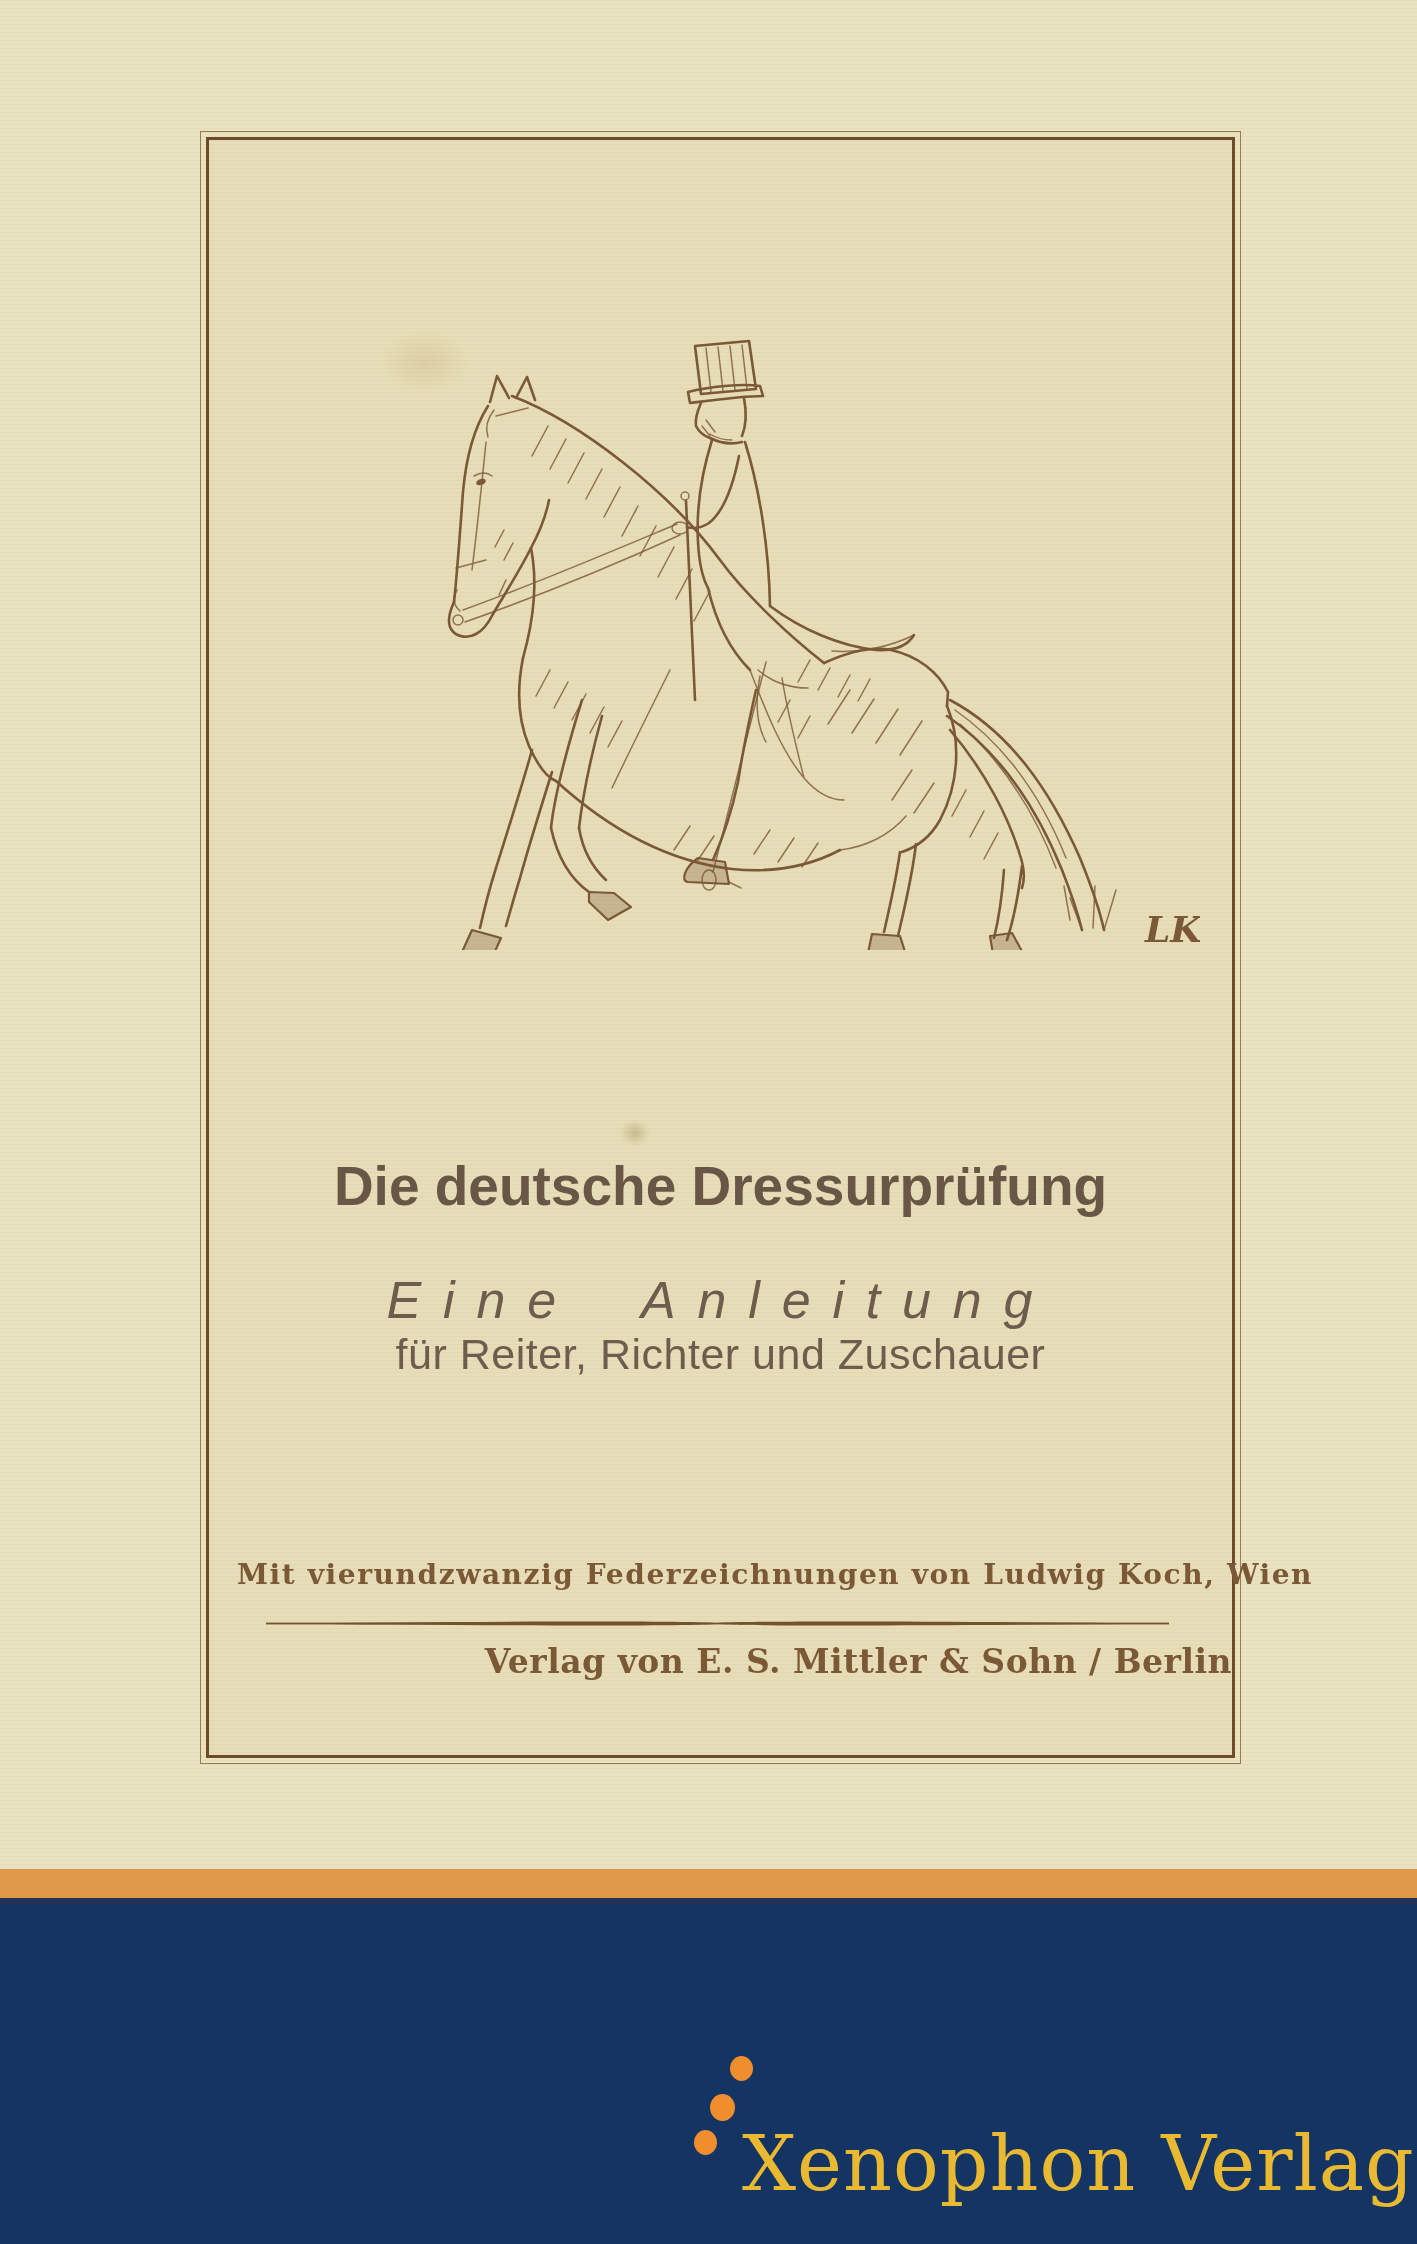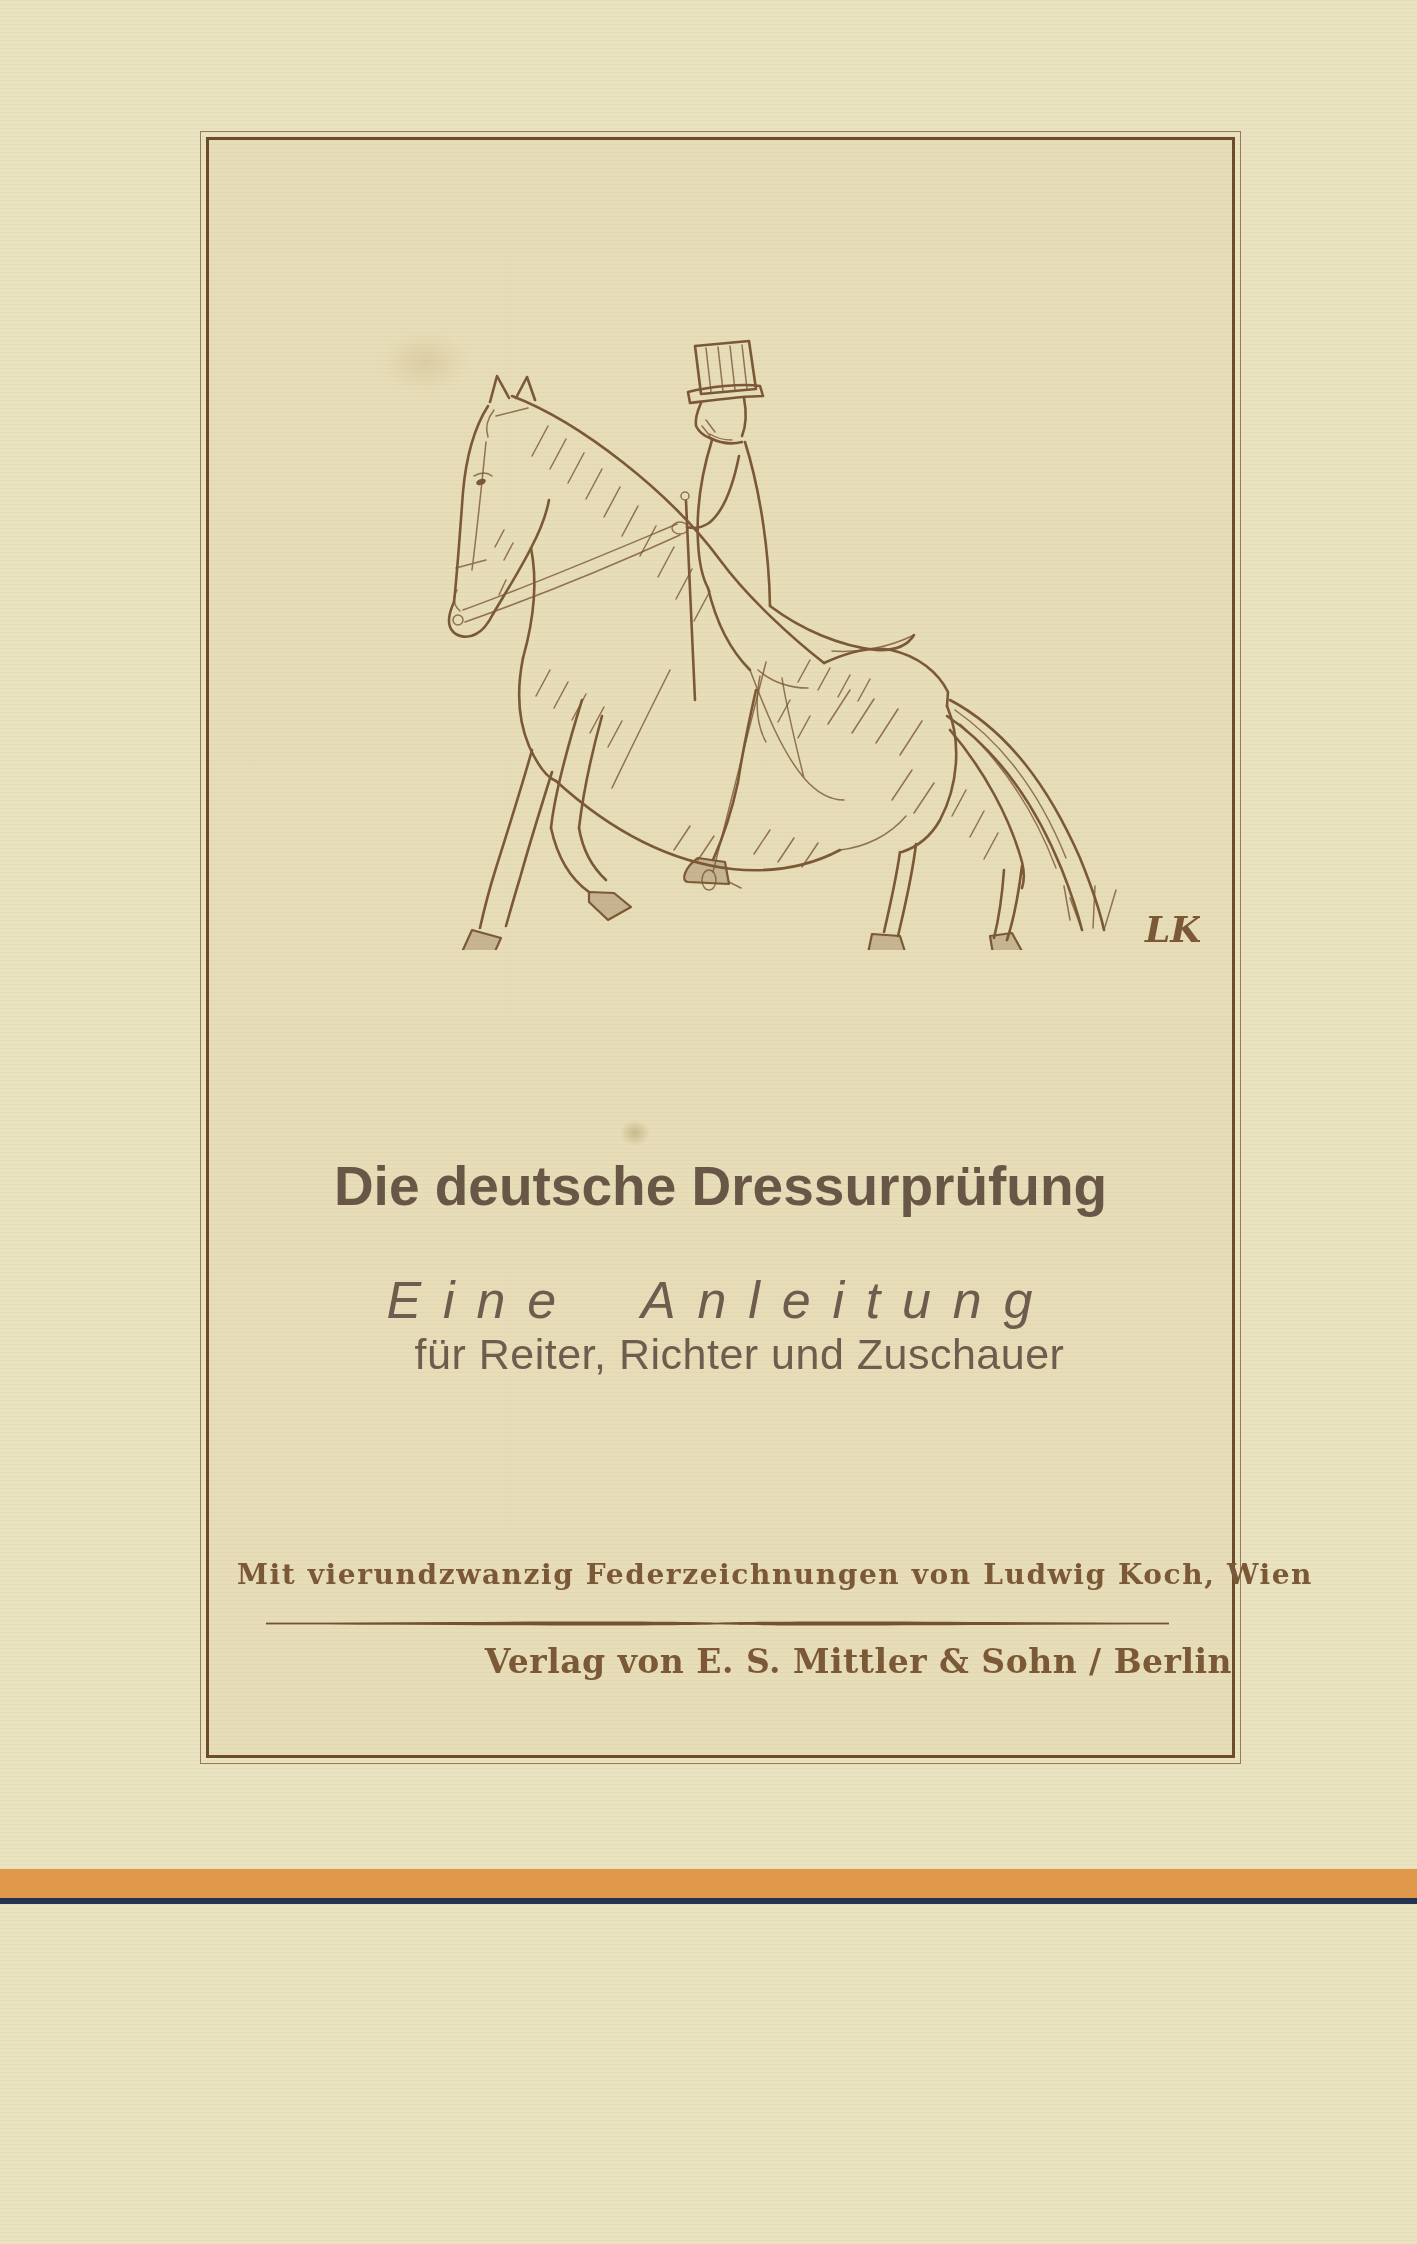--- a/index.html
+++ b/index.html
@@ -24,21 +24,21 @@
   .illustration{position:absolute;left:41px;top:90px;width:950px;height:720px;}
   .ink{stroke:#7b5836;fill:none;stroke-width:2.6;stroke-linecap:round;stroke-linejoin:round;}
   .ink-thin{stroke:#7b5836;fill:none;stroke-width:1.5;stroke-linecap:round;opacity:.8;}
   .ink-fill{fill:rgba(123,88,54,.30);stroke:#7b5836;stroke-width:2.2;stroke-linejoin:round;}
   .groundline{stroke:#74512f;stroke-width:4.5;}
   .signature{font-family:"DejaVu Serif", serif;font-style:italic;font-weight:bold;font-size:36px;fill:#7b5836;}
   .textline{position:absolute;left:0;width:100%;text-align:center;white-space:nowrap;color:#6e5c4e;}
   .author-line{top:912px;font-size:57px;letter-spacing:1px;}
   .title-line{top:1014px;font-size:55px;color:#685747;letter-spacing:0px;font-weight:bold;}
   .subtitle-line{top:1130px;font-size:52px;letter-spacing:.42em;word-spacing:.55em;color:#6e5c4e;font-style:italic;}
-  .subtitle2-line{top:1190px;font-size:43px;letter-spacing:.5px;margin-left:19px;}
+  .subtitle2-line{top:1190px;font-size:43px;letter-spacing:.5px;}
   .credit-line{top:1418px;font-family:"DejaVu Serif", serif;font-weight:bold;font-size:28px;letter-spacing:1.6px;color:#7b5836;margin-left:28px;}
   .rule{position:absolute;left:57px;top:1481px;width:903px;height:5px;}
   .publisher-line{top:1502px;font-family:"DejaVu Serif", serif;font-weight:bold;font-size:33px;letter-spacing:.5px;color:#7b5836;text-align:right;}
   .accent-band{position:absolute;left:0;top:1869px;width:1417px;height:29px;background:#e0994a;}
   .band-shadow{position:absolute;left:0;top:1898px;width:1417px;height:6px;background:#253352;}
   .footer{position:absolute;left:0;top:1904px;width:1417px;height:340px;background:#143463;}
   .logo{position:absolute;left:0;top:0;width:1417px;height:340px;}
   .logo-dot{position:absolute;border-radius:50%;background:#f08e2e;}
   .logo-dot.d1{left:730px;top:152px;width:23px;height:25px;}
   .logo-dot.d2{left:710px;top:190px;width:25px;height:27px;}
@@ -167,14 +167,22 @@
         <rect x="0" y="1.6" width="903" height="1.8" fill="#74512f"></rect>
       </svg>
       <div class="textline publisher-line">Verlag von E. S. Mittler &amp; Sohn / Berlin</div>
 
     </div>
   </div>
 
   <div class="accent-band"></div>
   <div class="band-shadow"></div>
 
+  <div class="footer">
+    <div class="logo">
+      <span class="logo-dot d1"></span>
+      <span class="logo-dot d2"></span>
+      <span class="logo-dot d3"></span>
+      <div class="logo-text">Xenophon Verlag</div>
+    </div>
+  </div>
 
 </div>
 
 </body></html>

